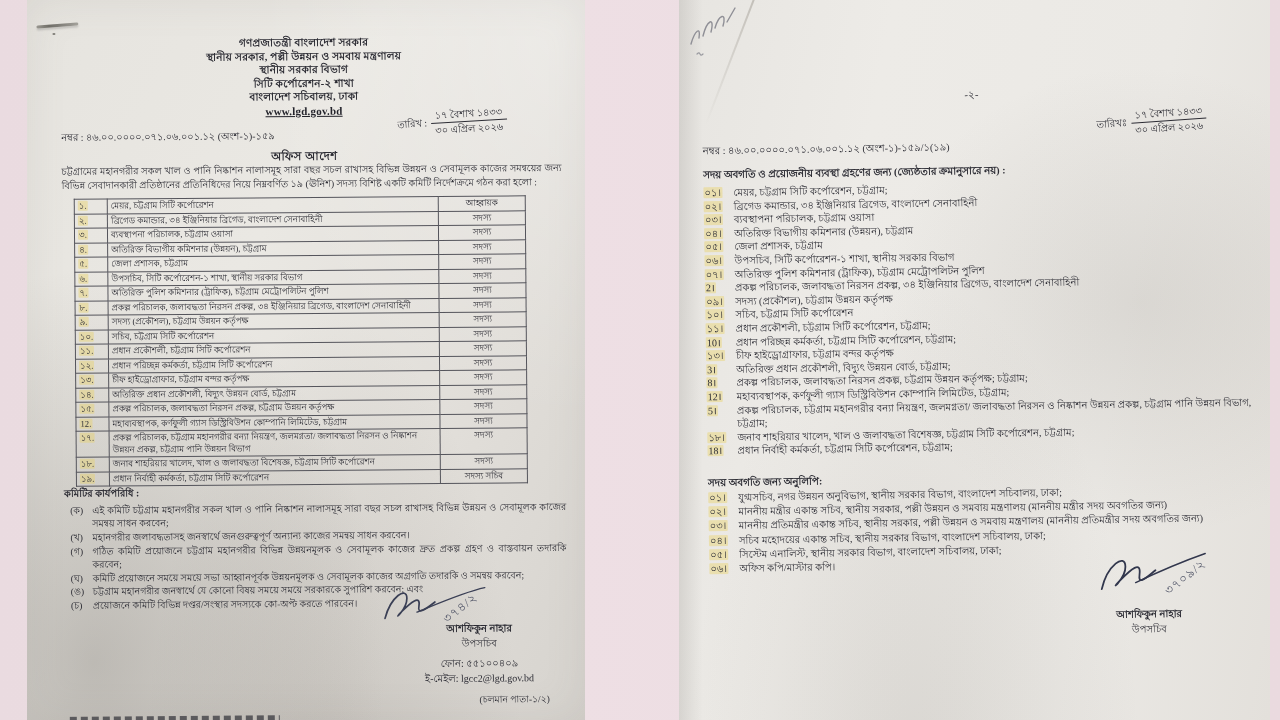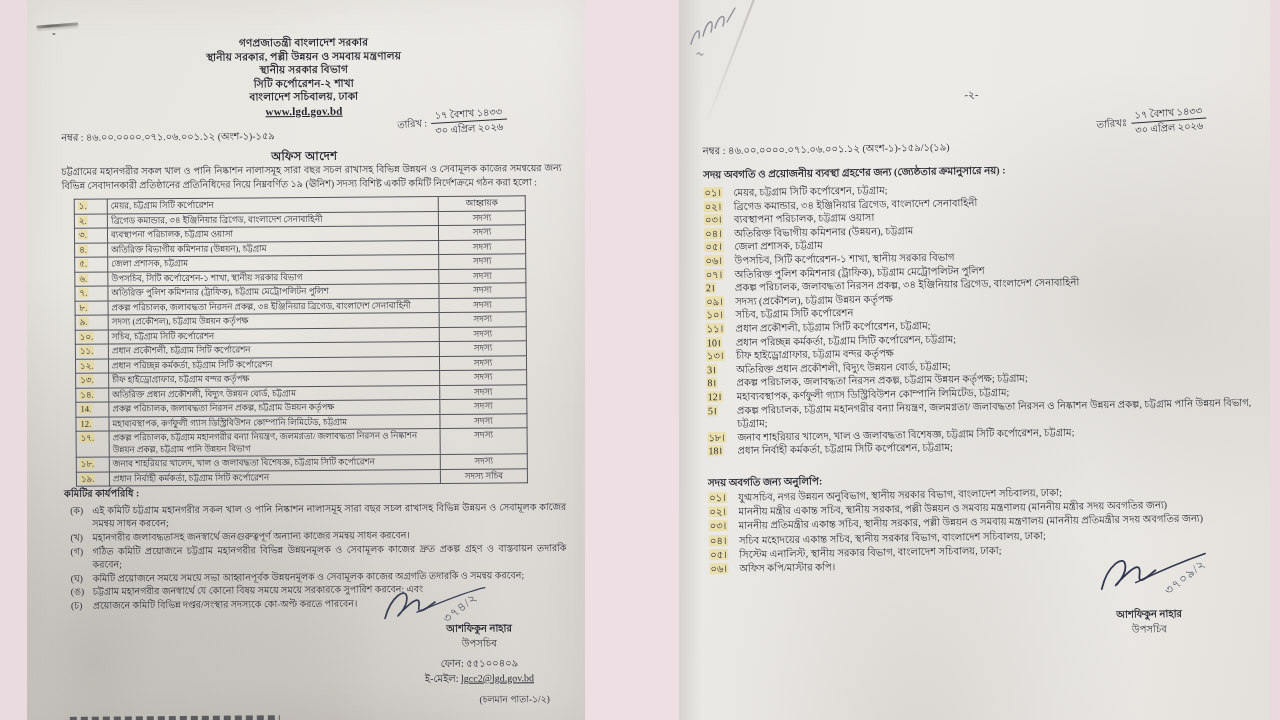--- a/index.html
+++ b/index.html
@@ -68,21 +68,21 @@
   .sig{text-align:center;font-size:10px;line-height:15px;}
   .sig .nm{font-weight:600;}
   .scribble-num{position:absolute;font-size:12px;color:#3c4157;transform:rotate(-38deg);letter-spacing:1px;opacity:.85;}
   .staple{position:absolute;left:12px;top:22px;width:42px;height:3px;border-radius:2px;
     background:linear-gradient(90deg,#9a9891,#6f6d67 30%,#8b8983 70%,#a5a39c);
     transform:rotate(-4deg);box-shadow:0 2px 2px rgba(0,0,0,.15);}
   .staple-dot{position:absolute;left:28px;top:31px;width:3px;height:2px;background:#86847e;border-radius:1px;}
   .crease{position:absolute;left:50px;top:-6px;width:1.5px;height:135px;background:linear-gradient(#b9b5ae,rgba(185,181,174,0));transform:rotate(21deg);opacity:.8;}
   .cut-text{position:absolute;left:40px;bottom:-2px;width:210px;height:7px;opacity:.75;filter:blur(.4px);
     background:repeating-linear-gradient(90deg,#3a3a40 0 7px,transparent 7px 11px);}
-  .email-u{text-decoration:underline;}
+  .email-u{}
 </style>
 </head>
 <body>
 
 <div class="page left">
   <div class="page-inner">
     <div class="staple"></div>
     <div class="staple-dot"></div>
 
     <div class="abs hdr">
@@ -189,21 +189,21 @@
             <td class="role">সদস্য</td>
           </tr>
 
           <tr>
             <td class="sl"><span class="hl">১৪.</span></td>
             <td>অতিরিক্ত প্রধান প্রকৌশলী, বিদ্যুৎ উন্নয়ন বোর্ড, চট্টগ্রাম</td>
             <td class="role">সদস্য</td>
           </tr>
 
           <tr>
-            <td class="sl"><span class="hl">14.</span></td>
+            <td class="sl"><span class="hl">১৫.</span></td>
             <td>প্রকল্প পরিচালক, জলাবদ্ধতা নিরসন প্রকল্প, চট্টগ্রাম উন্নয়ন কর্তৃপক্ষ</td>
             <td class="role">সদস্য</td>
           </tr>
 
           <tr>
             <td class="sl"><span class="hl">12.</span></td>
             <td>মহাব্যবস্থাপক, কর্ণফুলী গ্যাস ডিস্ট্রিবিউশন কোম্পানি লিমিটেড, চট্টগ্রাম</td>
             <td class="role">সদস্য</td>
           </tr>
 

